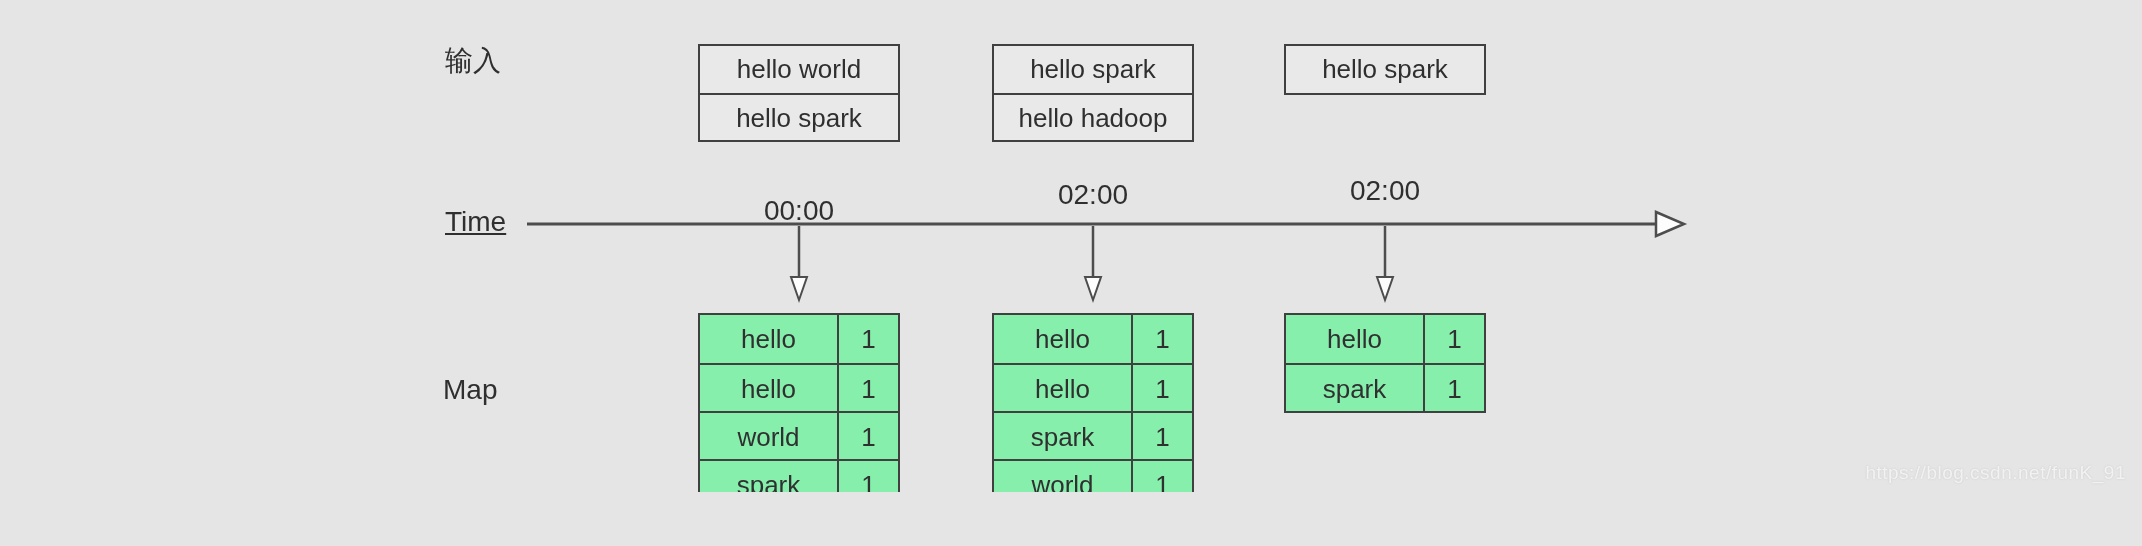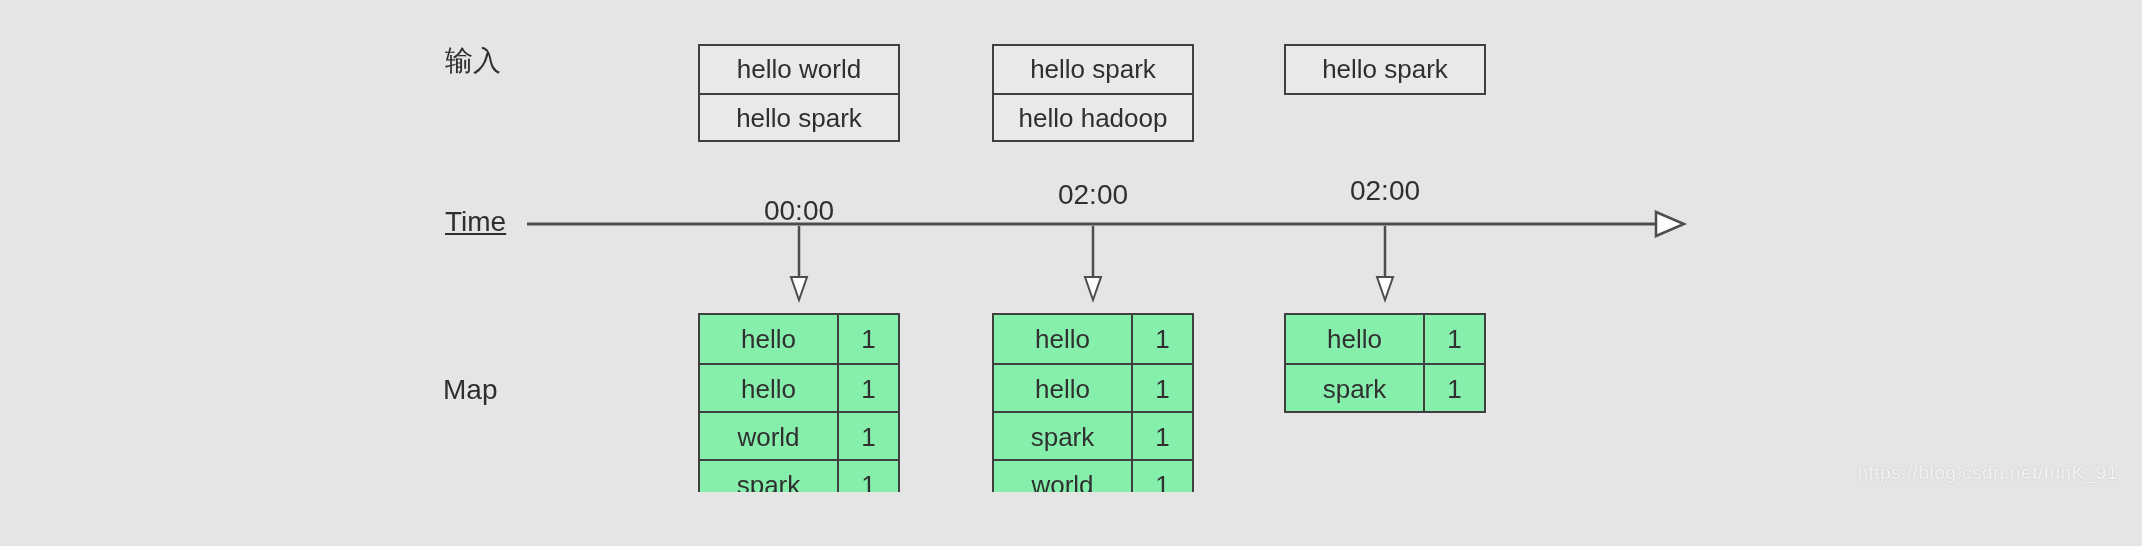--- a/index.html
+++ b/index.html
@@ -65,21 +65,21 @@
     font-size: 26px;
   }
   #arrows {
     position: absolute;
     left: 0; top: 0;
     width: 2142px; height: 546px;
     pointer-events: none;
   }
   .watermark {
     position: absolute;
-    right: 24px;
+    right: 16px;
     bottom: 8px;
     font-size: 19px;
     color: #f2f2f2;
     text-shadow: 0 0 2px rgba(150,150,150,0.35);
     letter-spacing: 0.5px;
   }
 </style>
 </head>
 <body>
 

